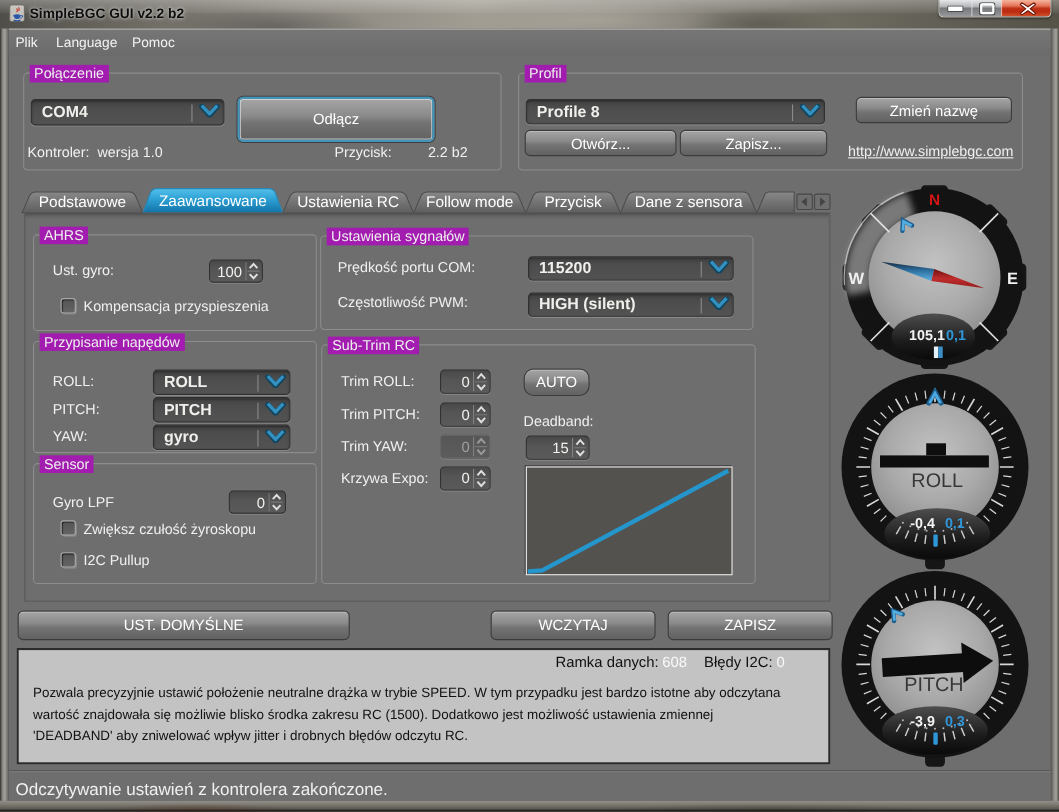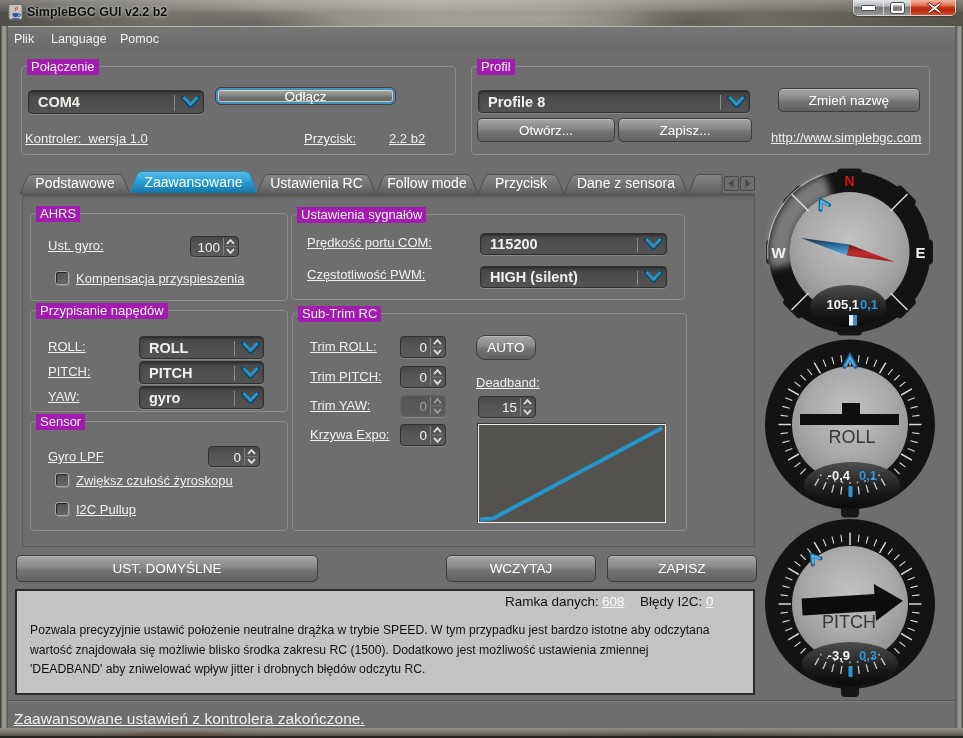--- a/index.html
+++ b/index.html
@@ -35,21 +35,21 @@
 .wb-min { width:29px; background:linear-gradient(#e6e7e9 0%, #b4b6ba 40%, #77797d 50%, #8b8d91 85%, #9a9ca0 100%); }
 .wb-max { width:27px; border-left:1px solid rgba(250,250,250,0.6); background:linear-gradient(#e6e7e9 0%, #b4b6ba 40%, #77797d 50%, #8b8d91 85%, #9a9ca0 100%); }
 .wb-close { flex:1; border-left:1px solid rgba(250,250,250,0.6); background:linear-gradient(#f5b49e 0%, #e4745a 35%, #c03318 50%, #ba2a10 70%, #d2532e 100%); }
 
 .menubar { position:absolute; left:8px; top:26px; width:947px; height:25px; background:linear-gradient(#767676, #6b6b6b); border-top:1px solid #b8b6b0; }
 .menuitem { position:absolute; top:32px; font-size:12.5px; color:#f2f2f2; }
 
 .group { position:absolute; border:1px solid #8c8c8c; border-radius:4px; }
 .gtitle { position:absolute; top:-8px; background:#a21caf; padding:0 4px; font-size:13px; color:#eeeeee; line-height:16px; }
 
-.lab { position:absolute; font-size:13px; color:#f0f0f0; white-space:nowrap; line-height:18px;text-decoration:underline; }
+.lab { position:absolute; font-size:13px; color:#f0f0f0; white-space:nowrap; line-height:18px; }
 .dark-lab { position:absolute; font-size:13px; color:#111; white-space:nowrap; line-height:18px; }
 
 .btn { position:absolute; border:1px solid #3c3c3c; border-radius:5px; color:#fff; font-size:13.5px;
   background:linear-gradient(#a5a5a5 0%, #8a8a8a 42%, #737373 58%, #626262 100%);
   display:flex; align-items:center; justify-content:center; font-family:"Liberation Sans",sans-serif;
   box-shadow: inset 0 1px 0 rgba(255,255,255,0.25); }
 .btn-focus { border:2.5px solid #4494ba; box-shadow:0 0 0 1px rgba(50,50,50,0.8), inset 0 0 0 1px rgba(220,225,228,0.75); }
 
 .combo { position:absolute; background:linear-gradient(#404040, #4c4c4c 30%, #535353); border:1px solid #303030; border-radius:4px;
   box-shadow: 0 1px 0 rgba(255,255,255,0.18), inset 0 1px 2px rgba(0,0,0,0.4); }
@@ -118,21 +118,21 @@
 <div class="group" style="left:21px;top:66px;width:435px;height:89px"></div>
 <div class="gtitle" style="left:27px;top:59px">Połączenie</div>
 <div class="combo" style="left:28px;top:90px;width:176px;height:24px">
   <span class="ct">COM4</span>
   <span class="csep" style="height:16px"></span>
   <span class="carr"><svg width="19" height="12" viewBox="0 0 19 12">
         <polyline points="2.5,2 9.5,10 16.5,2" fill="none" stroke="#12455e" stroke-width="5" stroke-linejoin="round" stroke-linecap="round"></polyline>
         <polyline points="2.5,1.2 9.5,8.8 16.5,1.2" fill="none" stroke="#3391c2" stroke-width="3" stroke-linejoin="round"></polyline>
       </svg></span>
 </div>
-<div class="btn btn-focus" style="left:216px;top:88px;width:179px;height:16px">Odłącz</div>
+<div class="btn btn-focus" style="left:216px;top:88px;width:179px;height:41px">Odłącz</div>
 <div class="lab" style="left:25px;top:130px">Kontroler:&nbsp; wersja 1.0</div>
 <div class="lab" style="left:304px;top:130px">Przycisk:</div>
 <div class="lab" style="left:389px;top:130px">2.2 b2</div>
 
 <div class="group" style="left:471px;top:66px;width:459px;height:89px"></div>
 <div class="gtitle" style="left:477px;top:59px">Profil</div>
 <div class="combo" style="left:478px;top:90px;width:272px;height:23px">
   <span class="ct">Profile 8</span>
   <span class="csep" style="height:15px"></span>
   <span class="carr"><svg width="19" height="12" viewBox="0 0 19 12">
@@ -344,21 +344,21 @@
 <div class="btn" style="left:607px;top:555px;width:150px;height:27px">ZAPISZ</div>
 
 <div class="infobox"></div>
 <div class="dark-lab" style="left:505px;top:593px;font-size:13.5px">Ramka danych:</div>
 <div class="lab" style="left:602px;top:593px;font-size:13.5px;color:#fafafa">608</div>
 <div class="dark-lab" style="left:640px;top:593px;font-size:13.5px">Błędy I2C:</div>
 <div class="lab" style="left:706px;top:593px;font-size:13.5px;color:#f8f8f8">0</div>
 <div class="dark-lab" id="infotext" style="left:30px;top:621px;font-size:12.2px;line-height:19.5px;">Pozwala precyzyjnie ustawić położenie neutralne drążka w trybie SPEED. W tym przypadku jest bardzo istotne aby odczytana<br>wartość znajdowała się możliwie blisko środka zakresu RC (1500). Dodatkowo jest możliwość ustawienia zmiennej<br>'DEADBAND' aby zniwelować wpływ jitter i drobnych błędów odczytu RC.</div>
 
 <div class="statusbar"></div>
-<div class="lab" style="left:14px;top:710px;font-size:15.5px">Zaawansowane ustawień z kontrolera zakończone.</div>
+<div class="lab" style="left:14px;top:710px;font-size:15.5px">Odczytywanie ustawień z kontrolera zakończone.</div>
 
 <svg style="position:absolute;left:755px;top:160px;width:210px;height:545px" viewBox="755 160 210 545">
 <defs>
   <radialGradient id="disc" cx="50%" cy="40%" r="68%">
     <stop offset="0%" stop-color="#c2c2c2"></stop>
     <stop offset="55%" stop-color="#a9a9a9"></stop>
     <stop offset="100%" stop-color="#888888"></stop>
   </radialGradient>
   <linearGradient id="ell" x1="0" y1="0" x2="0" y2="1">
     <stop offset="0%" stop-color="#4e4e4e"></stop>

